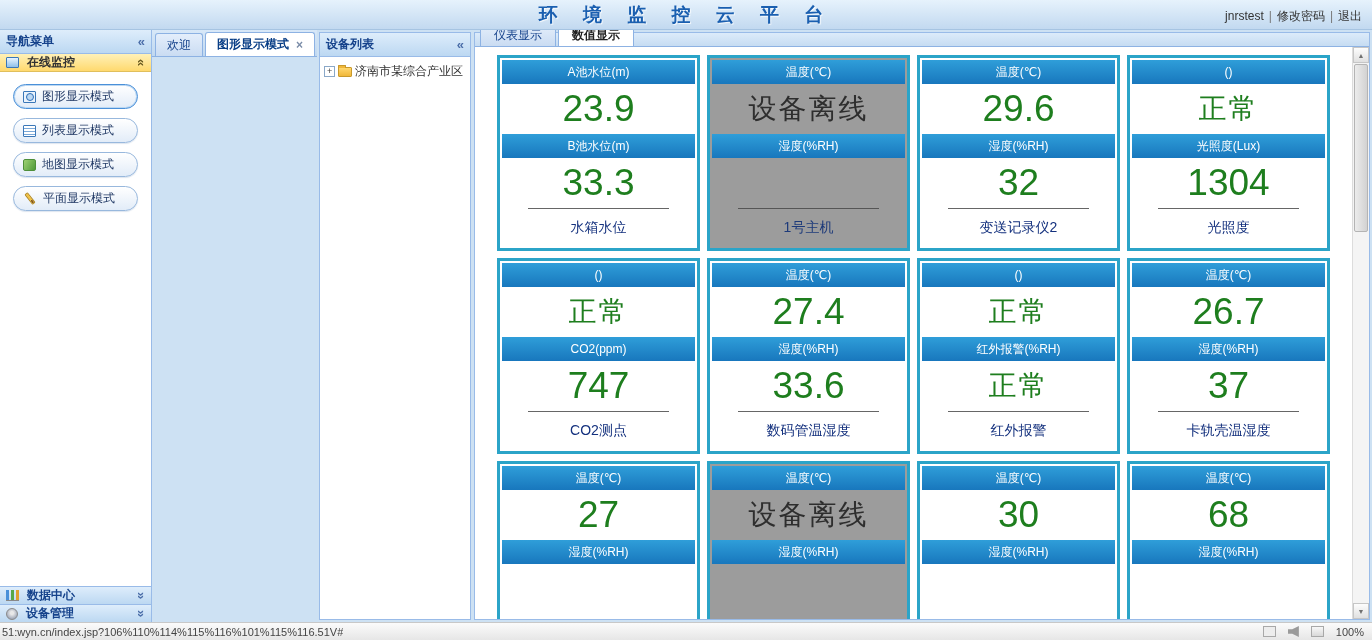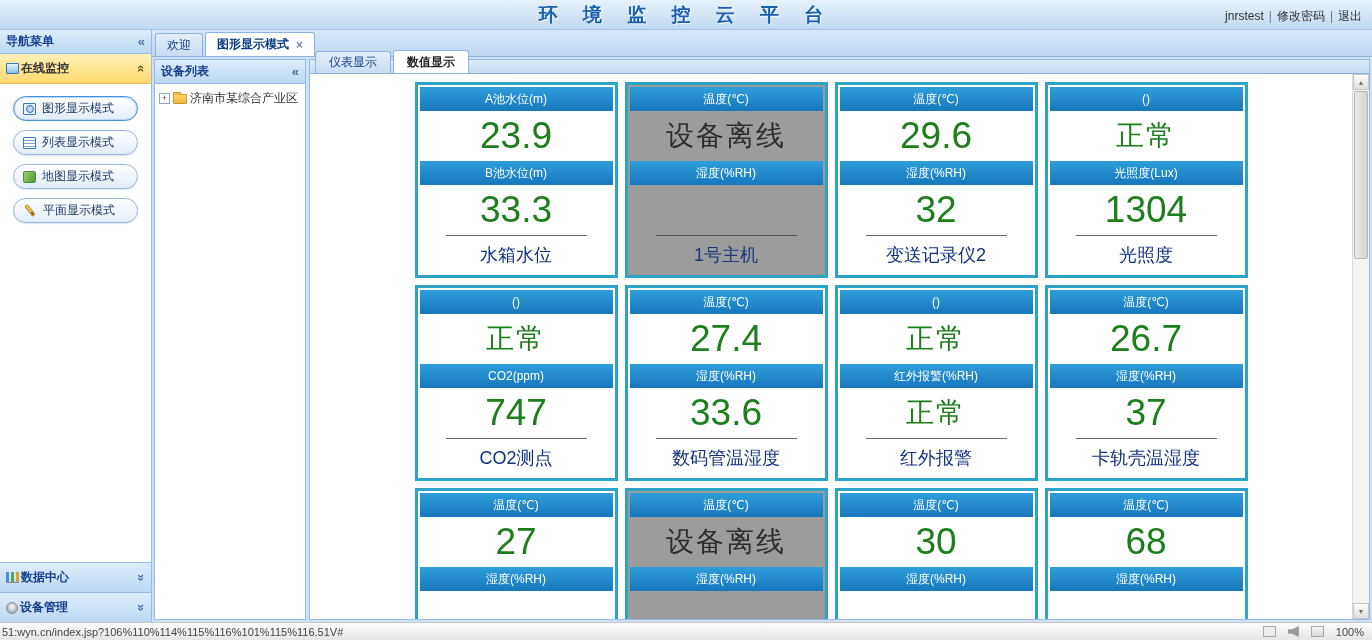--- a/index.html
+++ b/index.html
@@ -13,21 +13,21 @@
   .user-links { position:absolute; right:10px; bottom:4px; font-size:12px; color:#333; white-space:nowrap; }
   .user-links .sep { margin:0 5px; color:#777; }
   .user-links .link { cursor:pointer; }
 
   .app-body { flex:1; display:flex; min-height:0; }
 
   
   .sidebar { flex:none; width:152px; background:#5eead4; border-right:1px solid #99bbe8; display:flex; flex-direction:column; }
   .panel-header { flex:none; height:24px; display:flex; align-items:center; justify-content:space-between; padding:0 6px; background:linear-gradient(#deedfb,#bcd8f2); border-bottom:1px solid #99bbe8; color:#15428b; font-weight:bold; }
   .collapse-btn { color:#4a6da8; font-weight:bold; font-size:13px; cursor:pointer; }
-  .accordion-header { flex:none; height:30px; display:flex; align-items:center; gap:2px; padding:0 6px; background:linear-gradient(#deedfb,#bcd8f2); border-bottom:1px solid #99bbe8; color:#15428b; font-weight:bold; cursor:pointer; }
+  .accordion-header { flex:none; height:18px; display:flex; align-items:center; gap:8px; padding:0 6px; background:linear-gradient(#deedfb,#bcd8f2); border-bottom:1px solid #99bbe8; color:#15428b; font-weight:bold; cursor:pointer; }
   .accordion-header.active { background:linear-gradient(#fff1b8,#ffd96e); border-bottom:1px solid #e0bf5c; color:#333; }
   .chev { margin-left:auto; display:inline-block; transform:rotate(90deg); color:#4a6da8; font-weight:bold; font-size:13px; cursor:pointer; }
   .accordion-header.active .chev { color:#6a5a20; }
   .nav-buttons { flex:1; padding:12px 13px; display:flex; flex-direction:column; gap:9px; background:#fff; }
   .nav-btn { flex:none; height:25px; border:1px solid #98b8dd; border-radius:13px; background:linear-gradient(#ffffff,#e2ecf8); display:flex; align-items:center; gap:6px; padding:0 9px; font-size:12px; color:#223a66; cursor:pointer; font-family:inherit; box-shadow:0 1px 1px rgba(120,150,190,.25); }
   .nav-btn.current { border-color:#4a90d9; box-shadow:inset 0 0 0 1px #bcd8f2; }
   .accordion-bottom { margin-top:auto; }
   .accordion-bottom .accordion-header { border-top:1px solid #99bbe8; border-bottom:none; }
 
   
@@ -37,21 +37,21 @@
   .ico-graph::after { content:""; position:absolute; right:1px; bottom:1px; width:6px; height:6px; border:1px solid #2a6db8; border-radius:50%; background:#bcd8f2; }
   .ico-list { width:13px; height:12px; border:1px solid #3a77b8; background:repeating-linear-gradient(#ffffff 0 2px,#7aa8d8 2px 3px); border-radius:1px; }
   .ico-map { width:13px; height:12px; border:1px solid #4e8f3a; background:linear-gradient(120deg,#9ed173,#4e9a3a); border-radius:2px; }
   .ico-pencil { width:4px; height:13px; margin:0 5px; background:linear-gradient(#f5c33b 70%,#8a5a18 70%); border:1px solid #b5891f; border-radius:1px; transform:rotate(-38deg); }
   .ico-bars { width:13px; height:11px; border-bottom:1px solid #888; background:linear-gradient(90deg,#4a90d9 0 3px,transparent 3px 5px,#58a84a 5px 8px,transparent 8px 10px,#e0a030 10px 13px); }
   .ico-gear { width:12px; height:12px; border:1px solid #8a8a8a; border-radius:50%; background:radial-gradient(circle at 50% 40%,#e8e8e8 20%,#a0a8b8 75%); }
   .folder { flex:none; width:14px; height:10px; margin-top:2px; background:linear-gradient(#ffd76e,#f0b73a); border:1px solid #c8992c; border-radius:1px; position:relative; }
   .folder::before { content:""; position:absolute; top:-3px; left:-1px; width:6px; height:2px; background:#f0b73a; border:1px solid #c8992c; border-bottom:none; border-radius:1px 1px 0 0; }
 
   
-  .main { flex:1; min-width:0; display:flex; flex-direction:column; background:#cde1f3; }
+  .main { flex:1; min-width:0; display:flex; flex-direction:row; background:#cde1f3; }
   .main-tabs { flex:none; height:27px; padding:3px 2px 0 3px; display:flex; align-items:flex-end; gap:2px; background:linear-gradient(#d8e8f8,#c0d8f0); border-bottom:1px solid #8db2e3; }
   .tab { height:23px; display:flex; align-items:center; gap:7px; padding:0 11px; border:1px solid #8db2e3; border-bottom:none; border-radius:3px 3px 0 0; background:linear-gradient(#e4eefb,#cadcf2); color:#15428b; cursor:pointer; white-space:nowrap; }
   .tab.active { background:#fff; font-weight:bold; color:#0a3f87; height:24px; }
   .tab-close { color:#7a8ca8; font-weight:bold; cursor:pointer; }
 
   .main-panel { flex:1; min-height:0; display:flex; gap:3px; padding:2px; }
   .device-panel { flex:none; width:152px; background:#fff; border:1px solid #99bbe8; display:flex; flex-direction:column; }
   .tree { padding:5px 4px; }
   .tree-node { display:flex; align-items:center; gap:3px; height:18px; cursor:pointer; color:#333; white-space:nowrap; overflow:hidden; }
   .expander { flex:none; width:11px; height:11px; border:1px solid #8aa8c8; background:#fff; font-size:9px; line-height:9px; text-align:center; color:#444; cursor:pointer; }
@@ -63,21 +63,21 @@
 
   .cards-area { flex:1; min-height:0; display:flex; }
   .cards-grid { flex:1; min-width:0; padding-top:8px; display:flex; flex-wrap:wrap; justify-content:center; align-content:flex-start; column-gap:12px; row-gap:17px; overflow:hidden;gap:7px; }
 
   
   .card { flex:none; width:203px; height:196px; border:3px solid #2ba4c8; background:#fff; padding:2px; display:flex; flex-direction:column; }
   .card-bar { flex:none; height:24px; line-height:24px; text-align:center; color:#fff; font-size:12px; background:linear-gradient(#2f9ed9,#1877bd); }
   .card-value { flex:none; height:50px; display:flex; align-items:center; justify-content:center; color:#1e7e1e; font-size:37px; }
   .card-value.cjk { font-size:28px; letter-spacing:2px; }
   .card-divider { flex:none; height:1px; background:#666; margin:0 26px; }
-  .card-title { flex:1; display:flex; align-items:center; justify-content:center; font-size:18px; color:#14317e; }
+  .card-title { flex:1; display:flex; align-items:center; justify-content:center; font-size:14px; color:#14317e; }
   .card.offline { background:#9c9c9c; }
   .card.offline .card-value { color:#2e2e2e; }
   .card.offline .card-divider { background:#555; }
   .card.offline .card-title { color:#1d3a7a; }
 
   
   .scrollbar { flex:none; width:17px; background:#f4f4f4; border-left:1px solid #dcdcdc; display:flex; flex-direction:column; }
   .sb-btn { flex:none; height:16px; background:linear-gradient(#fdfdfd,#e0e0e0); border:1px solid #c6c6c6; font-size:7px; color:#707070; display:flex; align-items:center; justify-content:center; cursor:pointer; }
   .sb-btn.down { margin-top:auto; }
   .sb-thumb { flex:none; height:168px; margin:1px; background:linear-gradient(90deg,#ececec,#d2d2d2); border:1px solid #b4b4b4; border-radius:2px; cursor:grab; }

